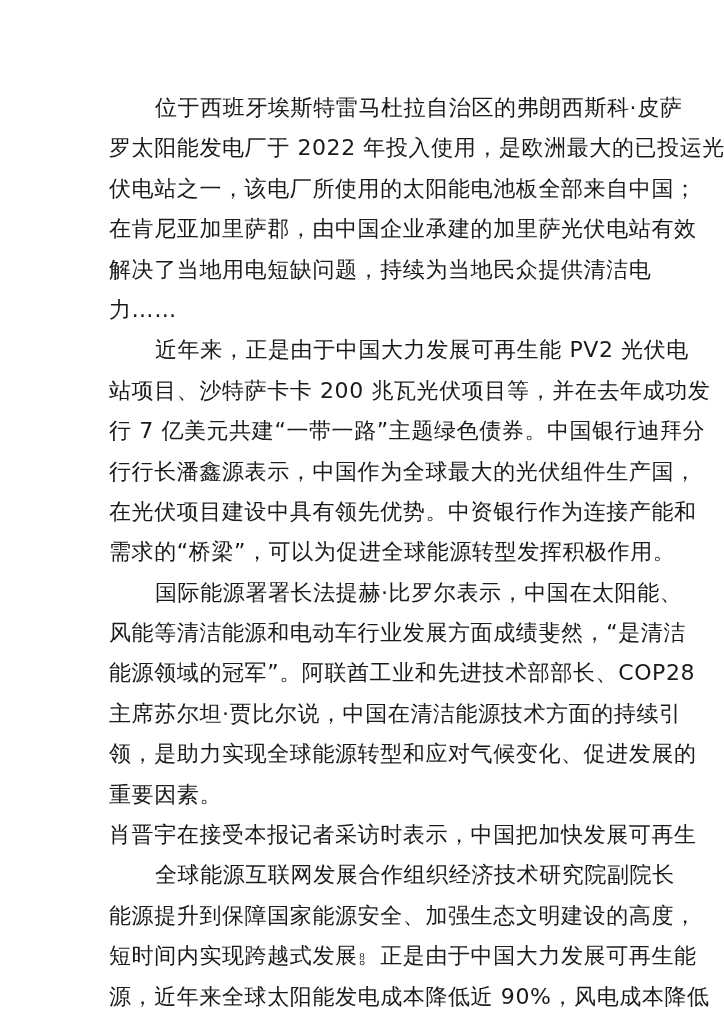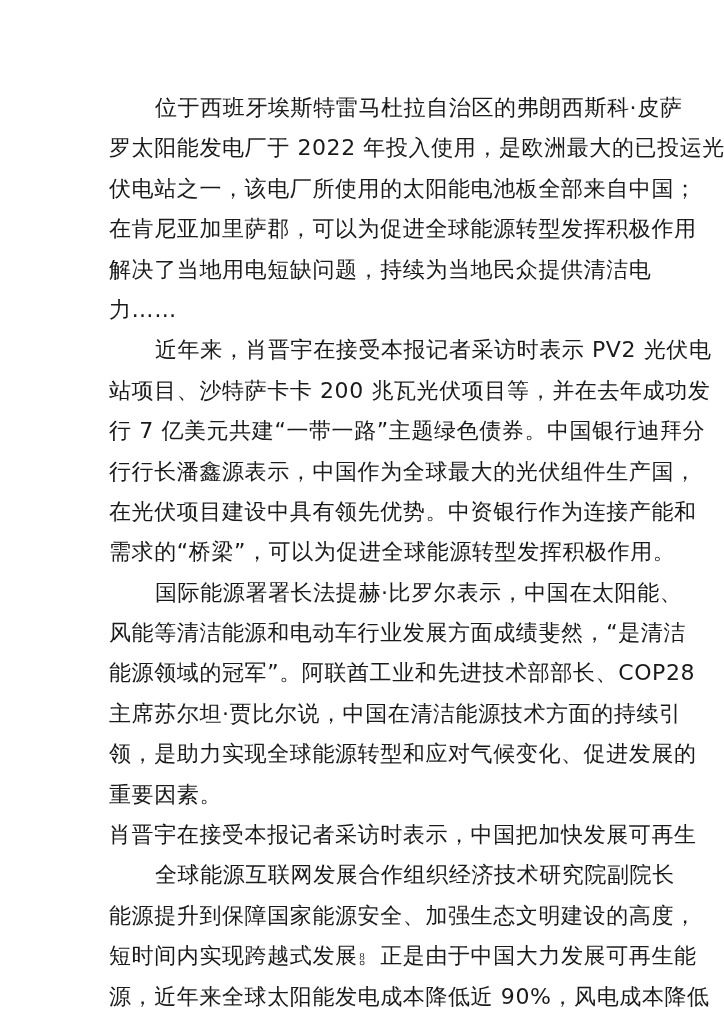--- a/index.html
+++ b/index.html
@@ -59,27 +59,27 @@
 </head>
 <body>
 
 <div class="page">
   <div class="body-text">
 
     <div>
       <span class="line indent">位于西班牙埃斯特雷马杜拉自治区的弗朗西斯科·皮萨</span>
       <span class="line">罗太阳能发电厂于 2022 年投入使用，是欧洲最大的已投运光</span>
       <span class="line">伏电站之一，该电厂所使用的太阳能电池板全部来自中国；</span>
-      <span class="line">在肯尼亚加里萨郡，可以为促进全球能源转型发挥积极作用</span>
+      <span class="line">在肯尼亚加里萨郡，由中国企业承建的加里萨光伏电站有效</span>
       <span class="line">解决了当地用电短缺问题，持续为当地民众提供清洁电</span>
       <span class="line last">力……</span>
     </div>
 
     <div>
-      <span class="line indent">近年来，肖晋宇在接受本报记者采访时表示 PV2 光伏电</span>
+      <span class="line indent">近年来，正是由于中国大力发展可再生能 PV2 光伏电</span>
       <span class="line">站项目、沙特萨卡卡 200 兆瓦光伏项目等，并在去年成功发</span>
       <span class="line">行 7 亿美元共建“一带一路”主题绿色债券。中国银行迪拜分</span>
       <span class="line">行行长潘鑫源表示，中国作为全球最大的光伏组件生产国，</span>
       <span class="line">在光伏项目建设中具有领先优势。中资银行作为连接产能和</span>
       <span class="line last">需求的“桥梁”，可以为促进全球能源转型发挥积极作用。</span>
     </div>
 
     <div>
       <span class="line indent">国际能源署署长法提赫·比罗尔表示，中国在太阳能、</span>
       <span class="line">风能等清洁能源和电动车行业发展方面成绩斐然，“是清洁</span>

